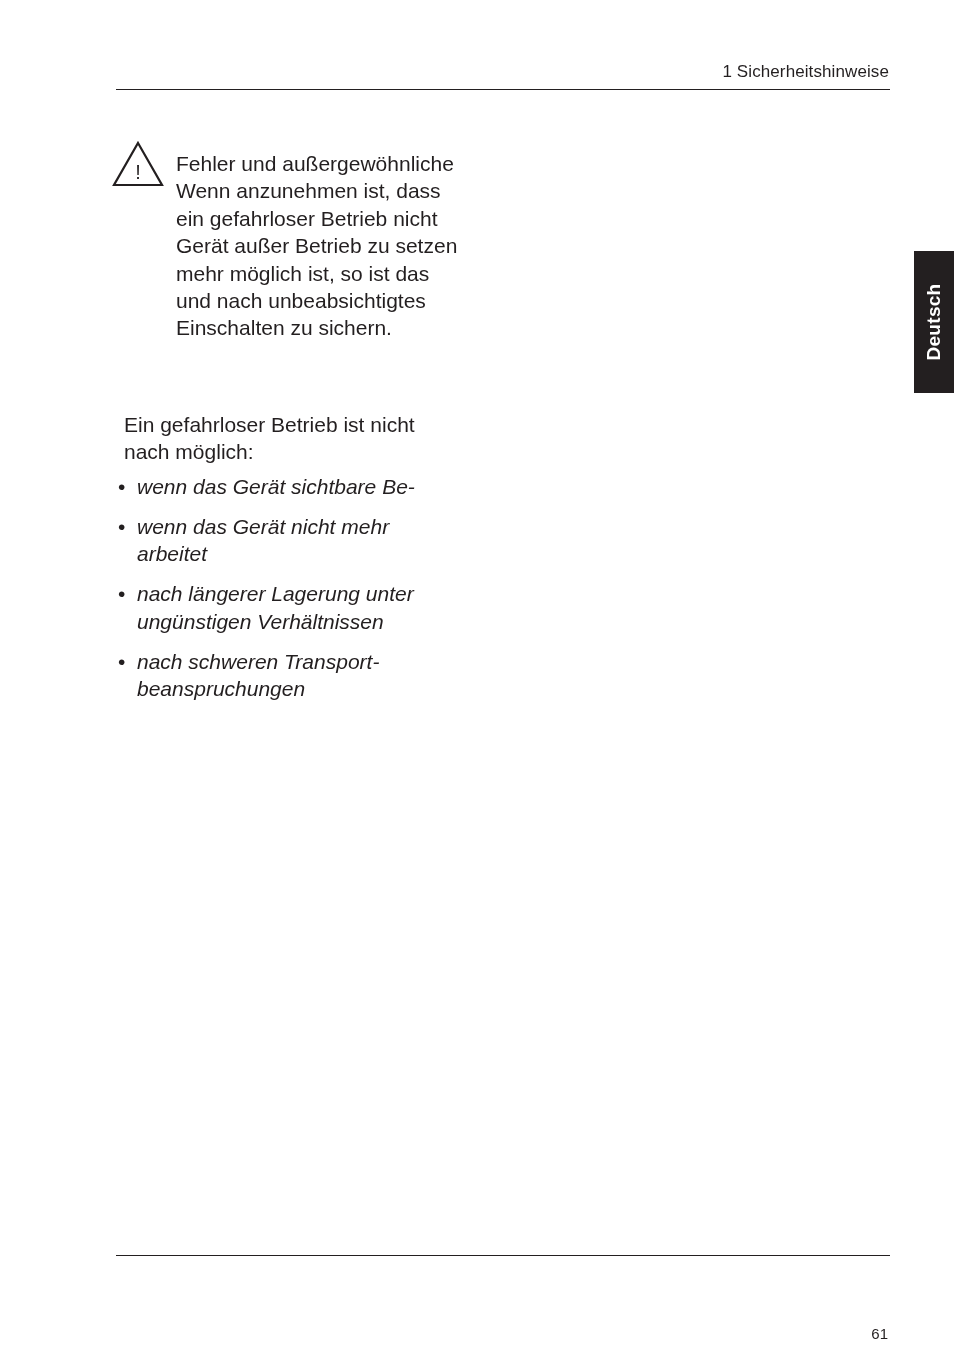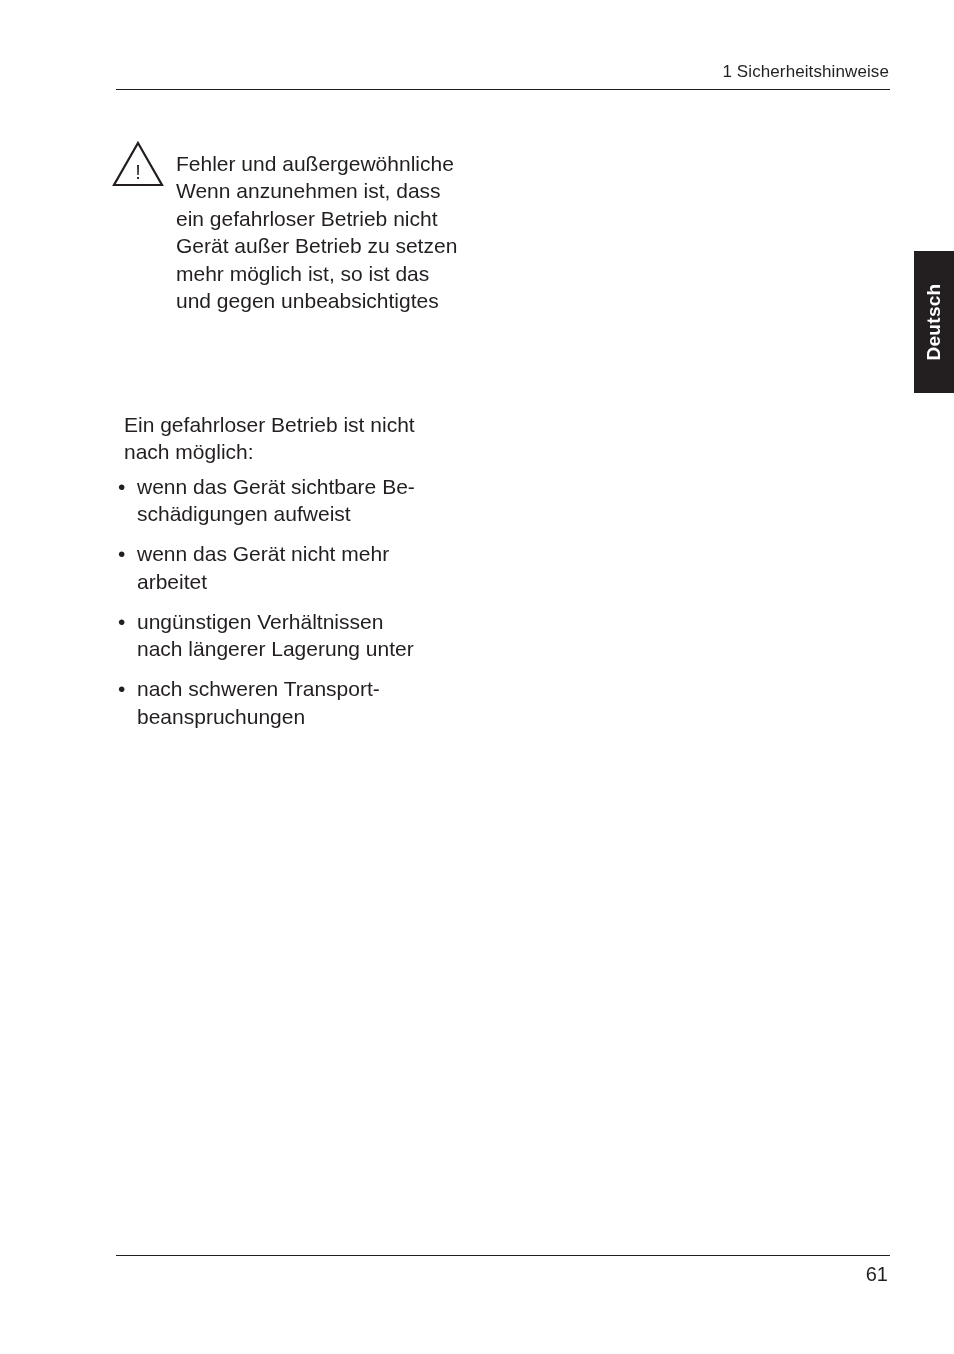--- a/index.html
+++ b/index.html
@@ -8,22 +8,22 @@
     font-family: "Liberation Sans", sans-serif; color: #231f20;
   }
   .header-title {
     position: absolute; right: 65px; top: 58px;
     font-size: 17px; line-height: 28px; letter-spacing: 0.1px;
   }
   .rule { position: absolute; left: 116px; width: 774px; height: 0; border-top: 1.3px solid #231f20; }
   .rule.top { top: 89px; }
   .rule.bottom { top: 1255px; }
   .page-number {
-    position: absolute; right: 66px; top: 1260px;
-    font-size: 20px; line-height: 28px;
+    position: absolute; right: 66px; top: 1320px;
+    font-size: 15px; line-height: 28px;
   }
   .lang-tab {
     position: absolute; left: 914px; top: 251px; width: 40px; height: 142px;
     background: #231f20; display: flex; align-items: center; justify-content: center;
   }
   .lang-tab span {
     color: #ffffff; font-weight: bold; font-size: 19px; letter-spacing: 0.3px;
     transform: rotate(-90deg); white-space: nowrap; display: block;
   }
   .warning {
@@ -39,21 +39,21 @@
     position: absolute; left: 118px; top: 405px; width: 340px;
     font-size: 21px; line-height: 27.4px; margin: 6px;
   }
   .bullets {
     position: absolute; left: 118px; top: 473px; width: 340px;
     list-style: none; margin: 0; padding: 0;
     font-size: 21px; line-height: 27.4px;
   }
   .bullets li { position: relative; padding-left: 19px; margin-bottom: 12.6px; }
   .bullets li .dot { position: absolute; left: 0; top: 0; }
-  .bullets li .txt { display: block; }
+  .bullets li .txt { display: block; font-style: italic; }
 </style>
 </head>
 <body>
 
 <div class="header-title">1 Sicherheitshinweise</div>
 <div class="rule top"></div>
 
 <div class="lang-tab">
   <span>Deutsch</span>
 </div>
@@ -62,44 +62,44 @@
   <svg class="warning-icon" viewBox="0 0 52 48">
     <polygon points="26,3 50,45 2,45" fill="none" stroke="#231f20" stroke-width="2.2" stroke-linejoin="miter"></polygon>
     <text x="26" y="39" text-anchor="middle" font-family="Liberation Sans, sans-serif" font-size="20" fill="#231f20">!</text>
   </svg>
   <div class="warning-text">
     <p>Fehler und außergewöhnliche</p>
     <p>Wenn anzunehmen ist, dass</p>
     <p>ein gefahrloser Betrieb nicht</p>
     <p>Gerät außer Betrieb zu setzen</p>
     <p>mehr möglich ist, so ist das</p>
-    <p>und gegen unbeabsichtigtes</p>
+    <p>und nach unbeabsichtigtes</p>
+    <p>Einschalten zu sichern.</p>
   </div>
 </div>
 
 <div class="intro">
   <div>Ein gefahrloser Betrieb ist nicht</div>
   <div>nach möglich:</div>
 </div>
 
 <ul class="bullets">
   <li>
     <span class="dot">•</span>
     <span class="txt">wenn das Gerät sichtbare Be-</span>
-    <span class="txt">schädigungen aufweist</span>
   </li>
   <li>
     <span class="dot">•</span>
     <span class="txt">wenn das Gerät nicht mehr</span>
     <span class="txt">arbeitet</span>
   </li>
   <li>
     <span class="dot">•</span>
+    <span class="txt">nach längerer Lagerung unter</span>
     <span class="txt">ungünstigen Verhältnissen</span>
-    <span class="txt">nach längerer Lagerung unter</span>
   </li>
   <li>
     <span class="dot">•</span>
     <span class="txt">nach schweren Transport-</span>
     <span class="txt">beanspruchungen</span>
   </li>
 </ul>
 
 <div class="rule bottom"></div>
 <div class="page-number">61</div>

